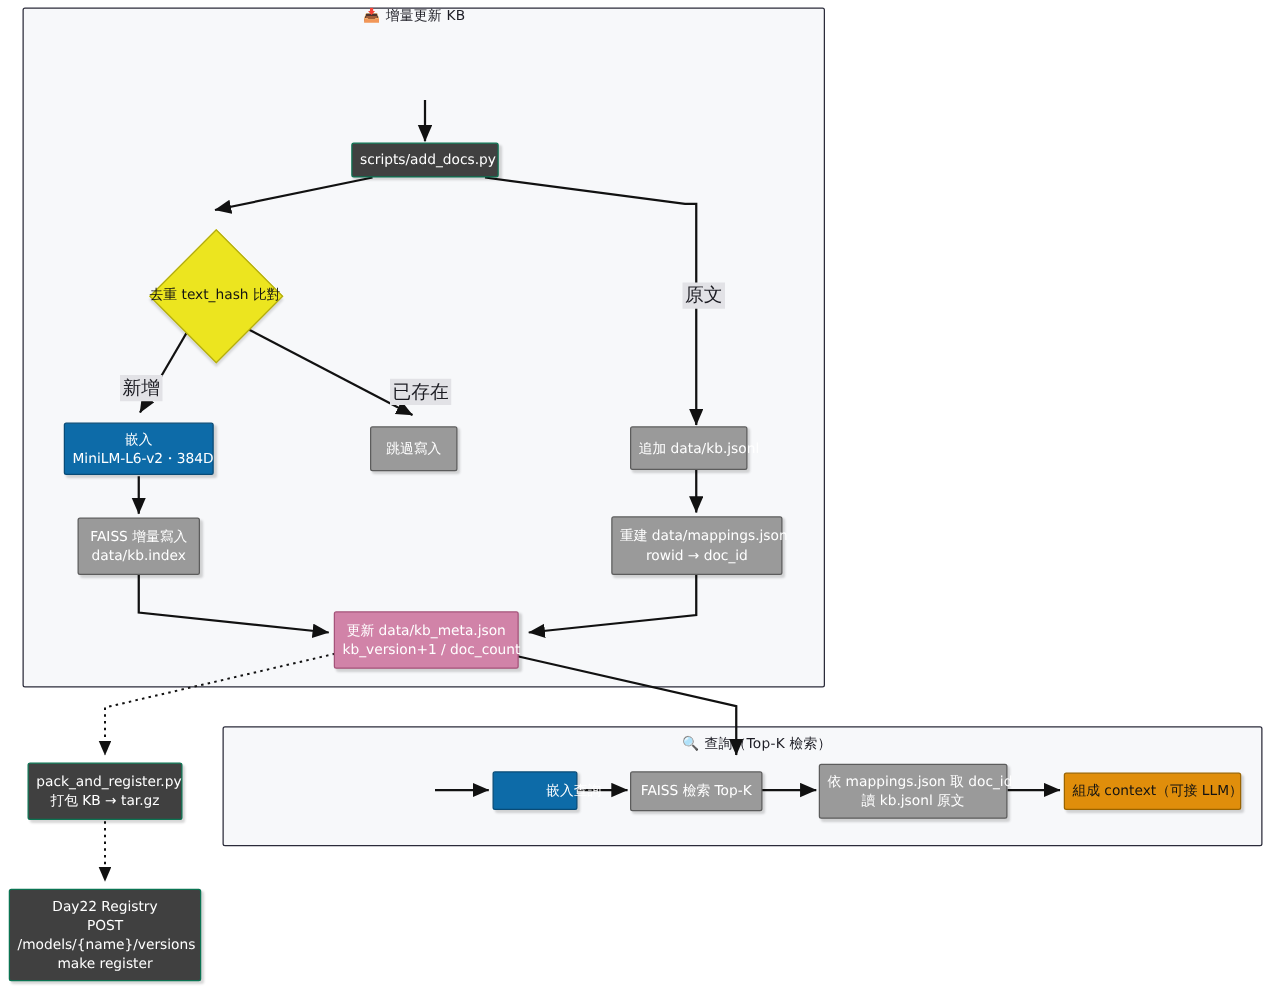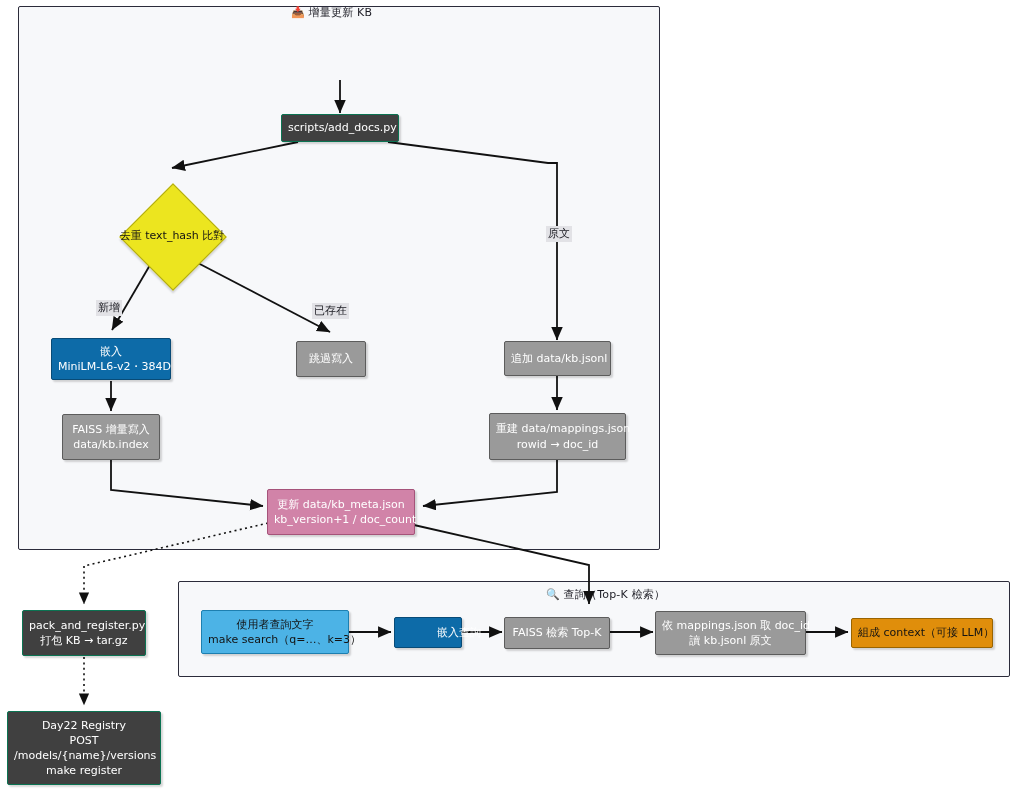--- a/index.html
+++ b/index.html
@@ -82,21 +82,21 @@
     font-size: 11px;
     line-height: 1.42;
     color: #131313;
     text-align: center;
     white-space: nowrap;
   }
   .edge-label {
     position: absolute;
     background: #e2e2e6;
     color: #1b1b22;
-    font-size: 11px;
+    font-size: 15px;
     line-height: 1.25;
     padding: 1px 2px;
     white-space: nowrap;
   }
   .icon-glyph { font-size: 11px; }
 </style>
 </head>
 <body>
 
 <div id="stage">
@@ -178,21 +178,21 @@
       <span class="ln">MiniLM-L6-v2・384D</span>
     </span>
   </div>
 
   <div class="node n-gray" style="left:296px; top:341px; width:70px; height:36px;">
     <span class="lines">
       <span class="ln">跳過寫入</span>
     </span>
   </div>
 
-  <div class="node n-gray" style="left:504px; top:341px; width:107px; height:35px;">
+  <div class="node n-gray" style="left:504px; top:341px; width:94px; height:35px;">
     <span class="lines">
       <span class="ln">追加 data/kb.jsonl</span>
     </span>
   </div>
 
   <div class="node n-gray" style="left:62px; top:414px; width:98px; height:46px;">
     <span class="lines">
       <span class="ln">FAISS 增量寫入</span>
       <span class="ln">data/kb.index</span>
     </span>
@@ -221,26 +221,20 @@
 
   <div class="node n-green" style="left:7px; top:711px; width:154px; height:74px;">
     <span class="lines">
       <span class="ln">Day22 Registry</span>
       <span class="ln">POST</span>
       <span class="ln">/models/{name}/versions</span>
       <span class="ln">make register</span>
     </span>
   </div>
 
-  <div class="node n-lblue" style="left:201px; top:610px; width:148px; height:44px;">
-    <span class="lines">
-      <span class="ln">使用者查詢文字</span>
-      <span class="ln">make search（q=…、k=3）</span>
-    </span>
-  </div>
 
   <div class="node n-blue" style="left:394px; top:617px; width:68px; height:31px;padding-left:42px;">
     <span class="lines">
       <span class="ln">嵌入查詢</span>
     </span>
   </div>
 
   <div class="node n-gray" style="left:504px; top:617px; width:106px; height:32px;">
     <span class="lines">
       <span class="ln">FAISS 檢索 Top-K</span>

